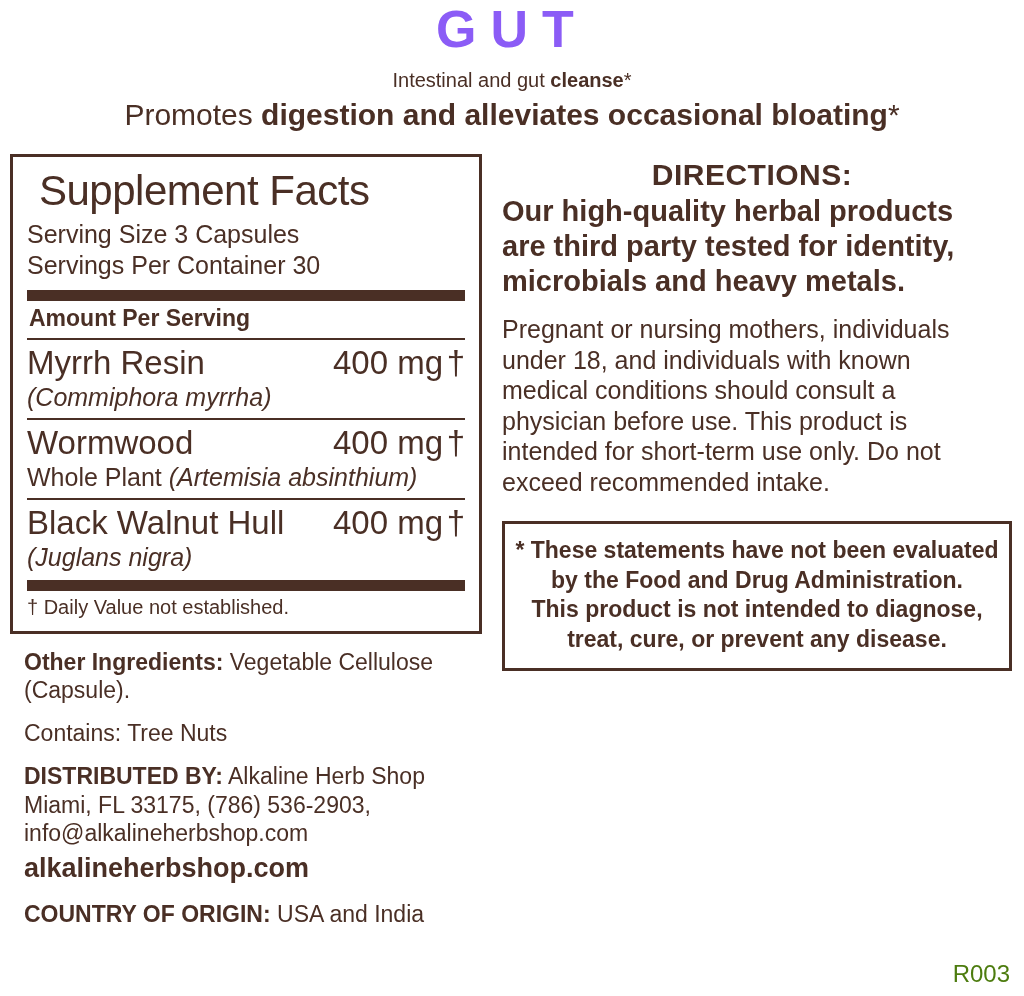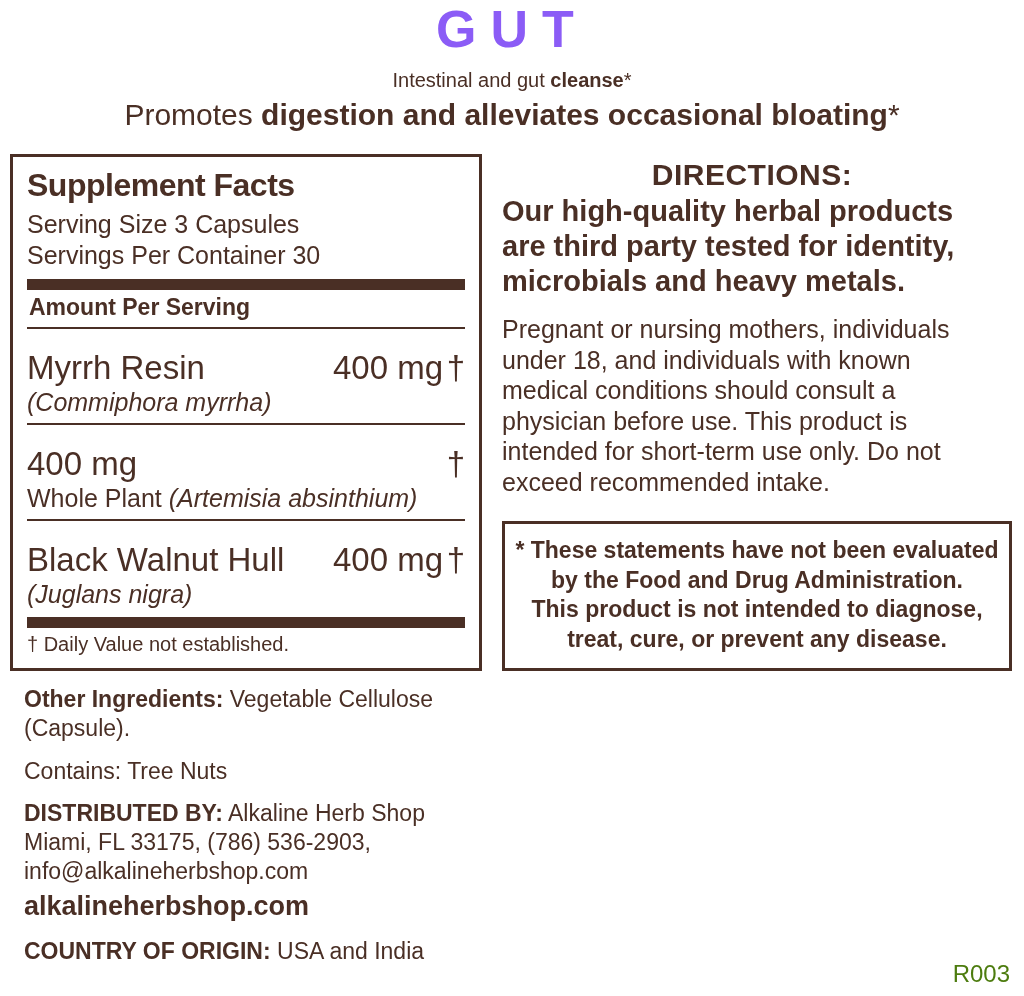--- a/index.html
+++ b/index.html
@@ -69,25 +69,25 @@
   }
 
   
   .sf-box {
     border: 3px solid #4a2f25;
     padding: 10px 14px 12px 14px;
     box-sizing: border-box;
     width: 472px;
   }
   .sf-title {
-    font-size: 32px;
-    font-weight: bold;
+    font-size: 42px;
+    font-weight: normal;
     letter-spacing: -0.5px;
     line-height: 1.05;
-    margin: 2px 0 6px 0;
+    margin: 2px 0 6px 12px;
   }
   .sf-serving {
     font-size: 25px;
     line-height: 1.25;
   }
   .rule-thick {
     height: 11px;
     background: #4a2f25;
     margin: 8px 0 4px 0;
   }
@@ -102,21 +102,21 @@
     margin: 2px 0 4px 2px;
   }
   .ing-row {
     display: flex;
     justify-content: space-between;
     align-items: baseline;
     font-size: 33px;
     margin-top: 3px;
   }
   .ing-name { flex: 1 1 auto; padding-right: 8px; }
-  .ing-amt { white-space: nowrap; margin-top: 16px; }
+  .ing-amt { white-space: nowrap; }
   .ing-dag { width: 22px; text-align: right; }
   .ing-latin {
     font-size: 25px;
     font-style: italic;
     line-height: 1.2;
     margin-top: 0px;
   }
   .ing-line2 {
     font-size: 25px;
     line-height: 1.2;
@@ -234,20 +234,21 @@
             <span class="ing-amt">400 mg</span>
             <span class="ing-dag">†</span>
           </div>
           <div class="ing-latin">(Commiphora myrrha)</div>
         </div>
 
         <div class="rule-thin"></div>
 
         <div>
           <div class="ing-row">
+            <span class="ing-name">Wormwood</span>
             <span class="ing-amt">400 mg</span>
             <span class="ing-dag">†</span>
           </div>
           <div class="ing-line2">
             <span>Whole Plant </span><i>(Artemisia absinthium)</i>
           </div>
         </div>
 
         <div class="rule-thin"></div>
 

